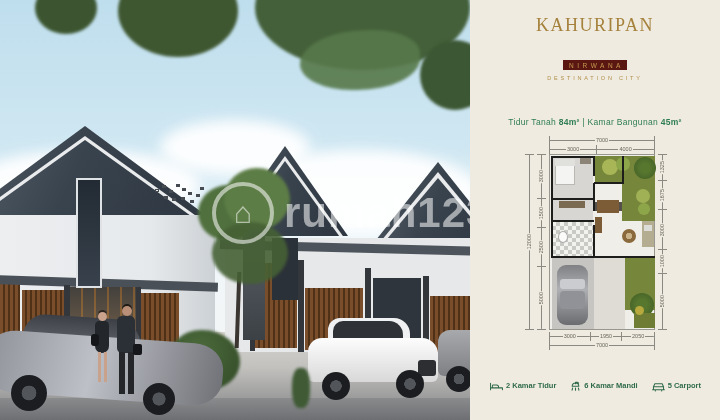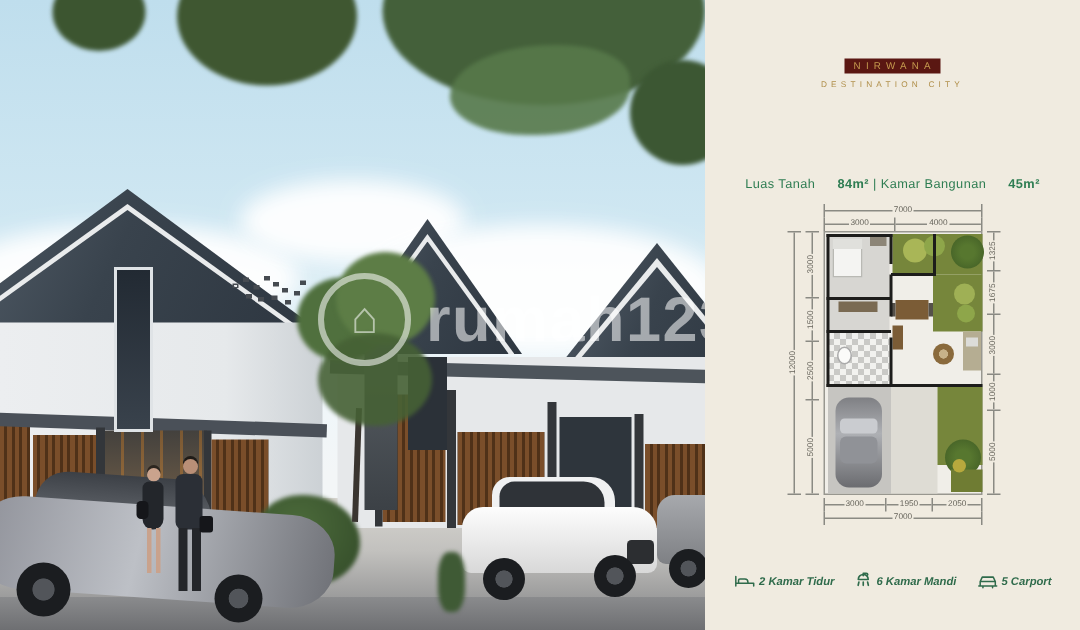--- a/index.html
+++ b/index.html
@@ -38,21 +38,21 @@
   .panel{position:absolute;left:470px;top:0;width:250px;height:420px;background:#f0ebe0;}
   .brand{position:absolute;left:0;top:15px;width:100%;text-align:center;color:#a5823c;}
   .brand-name{font-family:"Liberation Serif",serif;font-size:18px;letter-spacing:1.5px;}
   .brand-sub{display:inline-block;background:#5a1712;color:#c49a4e;font-size:6.5px;
              letter-spacing:3.5px;padding:2px 3px 1px 6px;margin-top:2px;}
   .brand-tag{font-size:5.5px;letter-spacing:2.8px;color:#b08f4a;margin-top:3px;}
   .title{position:absolute;left:0;top:74px;width:100%;text-align:center;
          font-size:37px;font-weight:800;letter-spacing:3px;color:#1d6a44;}
   .specs{position:absolute;left:0;top:117px;width:100%;text-align:center;
          font-size:8.5px;letter-spacing:.3px;color:#2e7d52;}
-  .specs b{font-weight:bold;margin-left:12px;}
+  .specs b{font-weight:bold;}
   
   .plan-wrap{position:absolute;left:44px;top:136px;width:166px;height:240px;}
   .plan{position:absolute;left:35px;top:18px;width:106px;height:176px;background:#f0eee8;
         border:1px solid #98978f;box-sizing:border-box;}
   .wall{position:absolute;background:#1d1d1b;}
   .dim-row{position:absolute;display:flex;}
   .dim-row.h{height:9px;flex-direction:row;align-items:center;}
   .dim-row.v{width:9px;flex-direction:column;justify-content:center;}
   .dim-row.h .dim-seg{height:100%;border-left:1px solid #8a8a83;display:flex;align-items:center;
       justify-content:center;background:linear-gradient(#8a8a83,#8a8a83) center/100% 1px no-repeat;}
@@ -61,21 +61,21 @@
       justify-content:center;background:linear-gradient(#8a8a83,#8a8a83) center/1px 100% no-repeat;}
   .dim-row.v .dim-seg:last-child{border-bottom:1px solid #8a8a83;}
   .dim-seg i{font-style:normal;font-size:5.5px;line-height:1.1;color:#67655c;
              background:#f0ebe0;padding:0 1px;}
   .dim-row.v .dim-seg i{writing-mode:vertical-rl;transform:rotate(180deg);padding:1px 0;}
   .plan-caption{position:absolute;left:0;top:216px;width:100%;text-align:center;
                 font-size:11px;font-weight:bold;color:#1d6a44;}
   
   .features{position:absolute;left:0;top:381px;width:100%;display:flex;
             justify-content:center;gap:13px;}
-  .feat{display:flex;align-items:center;gap:2px;color:#2f6b4b;font-size:7.5px;font-weight:bold;font-style:italic;}
+  .feat{display:flex;gap:2px;color:#2f6b4b;font-size:7.5px;font-weight:bold;}
   .feat svg{stroke:#2f6b4b;fill:none;stroke-width:1.1;stroke-linecap:round;stroke-linejoin:round;}
 </style>
 </head>
 <body>
 
 <div class="stage">
 
   <div class="scene">
     <div class="abs sky"></div>
 
@@ -183,28 +183,28 @@
 
     <div class="abs wm" style="left:212px;top:182px;">
       <div class="wm-circle">⌂</div>
       <div class="wm-text">rumah123</div>
     </div>
   </div>
 
   <div class="panel">
 
     <div class="brand">
-      <br>
+      <div class="brand-name">KAHURIPAN</div><br>
       <span class="brand-sub">NIRWANA</span>
       <div class="brand-tag">DESTINATION CITY</div>
     </div>
 
 
     <div class="specs">
-      <span>Luas Tanah</span>
+      <span>Tidur Tanah</span>
       <b>84m²</b>
       <span>|</span>
       <span>Kamar Bangunan</span>
       <b>45m²</b>
     </div>
 
     <div class="plan-wrap">
       <div class="dim-row h" style="left:35px;top:0;width:106px;">
           <span class="dim-seg" style="flex-grow: 7000;">
             <i>7000</i>

